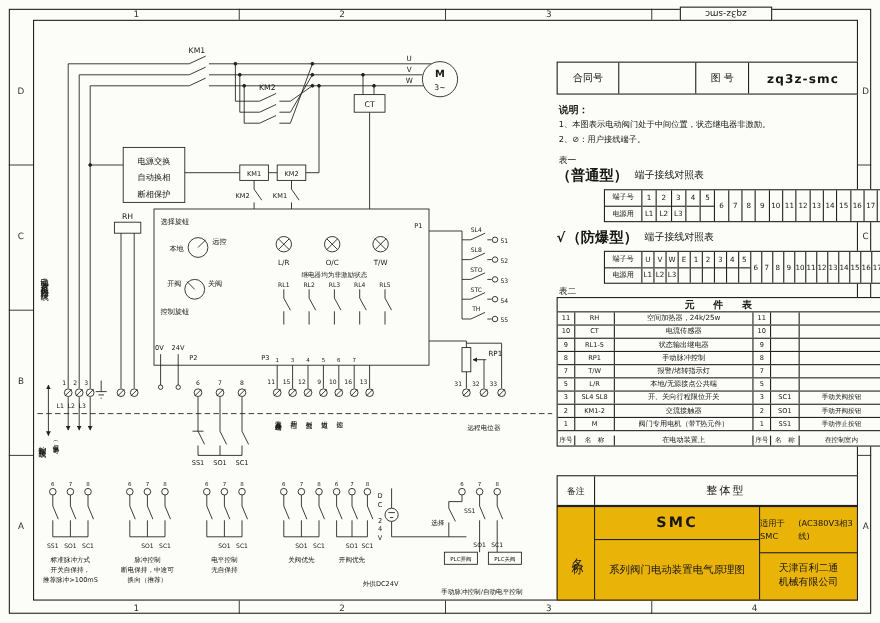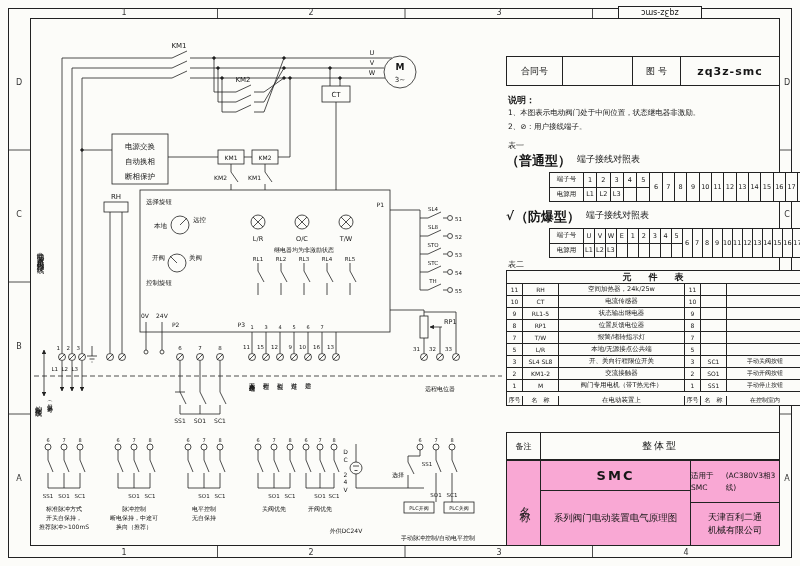--- a/index.html
+++ b/index.html
@@ -51,21 +51,21 @@
   .etfoot{height:13px;align-items:flex-end;}
   .etc{border-right:1px solid #222;font-size:6px;display:flex;align-items:center;justify-content:center;overflow:hidden;white-space:nowrap;min-width:0;}
   .etc:last-child{border-right:none;}
   .etc0{flex:0 0 16px}.etc1{flex:0 0 36px}.etc2{flex:0 0 126px;font-size:6.5px;}
   .etc3{flex:0 0 16px}.etc4{flex:0 0 26px}.etc5{flex:1;}
 
   .remarkbox{left:506px;top:432px;width:274px;height:28px;display:flex;border:1.5px solid #222;background:#fcfcf9;}
   .rlabel{flex:0 0 34px;border-right:1px solid #222;display:flex;align-items:center;justify-content:center;font-size:8px;}
   .rvalue{flex:1;display:flex;align-items:center;justify-content:center;font-size:10px;letter-spacing:2px;}
 
-  .nameblock{left:506px;top:460px;width:274px;height:86px;display:flex;border:1.5px solid #222;background:#f9a8d4;}
+  .nameblock{left:506px;top:460px;width:274px;height:86px;display:flex;border:1.5px solid #222;background:#eab308;}
   .nblabel{flex:0 0 34px;border-right:1px solid #222;display:flex;align-items:center;justify-content:center;}
   .nblabel span{writing-mode:vertical-rl;text-orientation:upright;font-size:11px;letter-spacing:5px;}
   .nbcenter{flex:0 0 150px;border-right:1px solid #222;display:flex;flex-direction:column;}
   .nbsmc{height:30px;border-bottom:1px solid #222;display:flex;align-items:center;justify-content:center;font-size:13px;font-weight:700;letter-spacing:2px;}
   .nbtitle{flex:1;display:flex;align-items:center;justify-content:center;font-size:9.5px;white-space:nowrap;}
   .nbright{flex:1;display:flex;flex-direction:column;}
   .nbapp{height:42px;border-bottom:1px solid #222;display:flex;flex-direction:row;align-items:center;justify-content:center;font-size:7.5px;line-height:1.6;}
   .nbcomp{flex:1;display:flex;flex-direction:column;align-items:center;justify-content:center;font-size:9px;line-height:1.4;}
 </style>
 </head>
@@ -523,21 +523,21 @@
         <div class="etc etc0">9</div>
         <div class="etc etc1">RL1-5</div>
         <div class="etc etc2">状态输出继电器</div>
         <div class="etc etc3">9</div>
         <div class="etc etc4"></div>
         <div class="etc etc5"></div>
       </div>
       <div class="etrow">
         <div class="etc etc0">8</div>
         <div class="etc etc1">RP1</div>
-        <div class="etc etc2">位置反馈电位器</div>
+        <div class="etc etc2">手动脉冲控制</div>
         <div class="etc etc3">8</div>
         <div class="etc etc4"></div>
         <div class="etc etc5"></div>
       </div>
       <div class="etrow">
         <div class="etc etc0">7</div>
         <div class="etc etc1">T/W</div>
         <div class="etc etc2">报警/堵转指示灯</div>
         <div class="etc etc3">7</div>
         <div class="etc etc4"></div>

